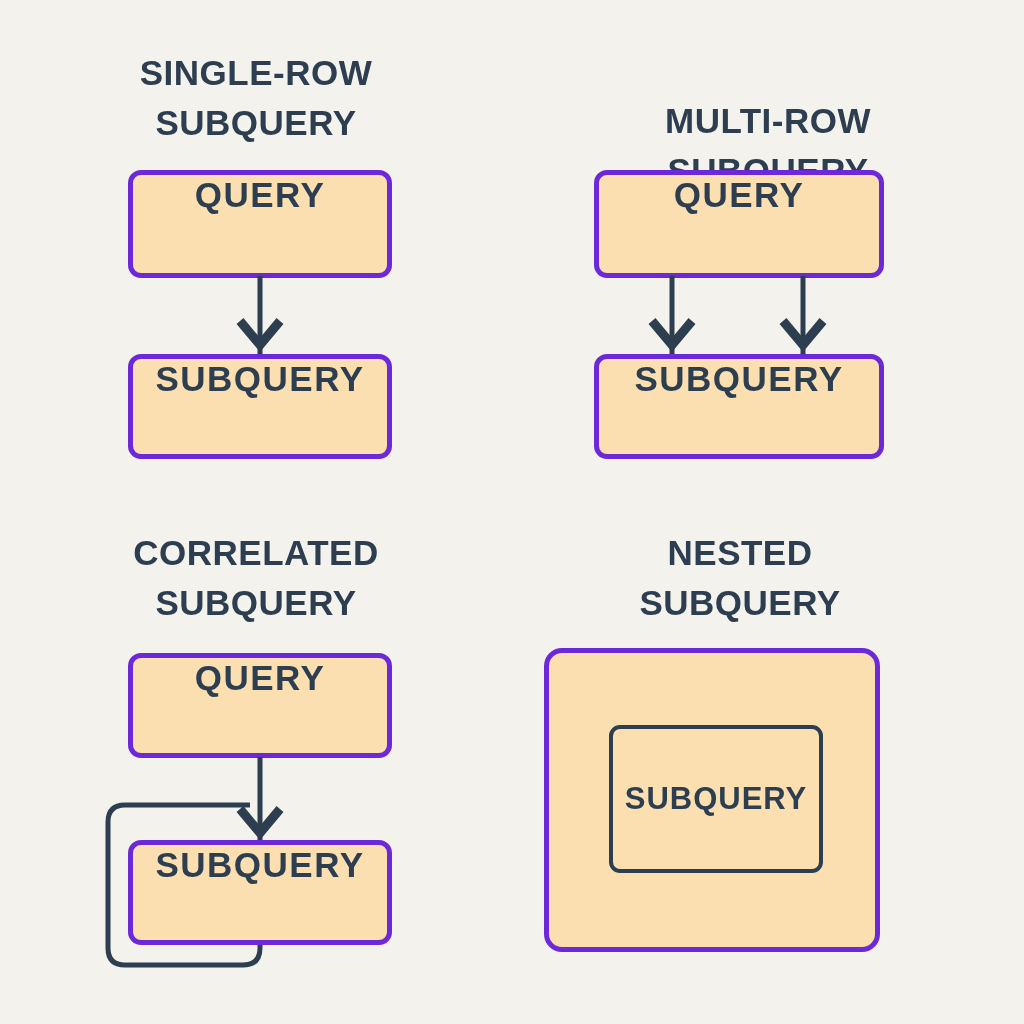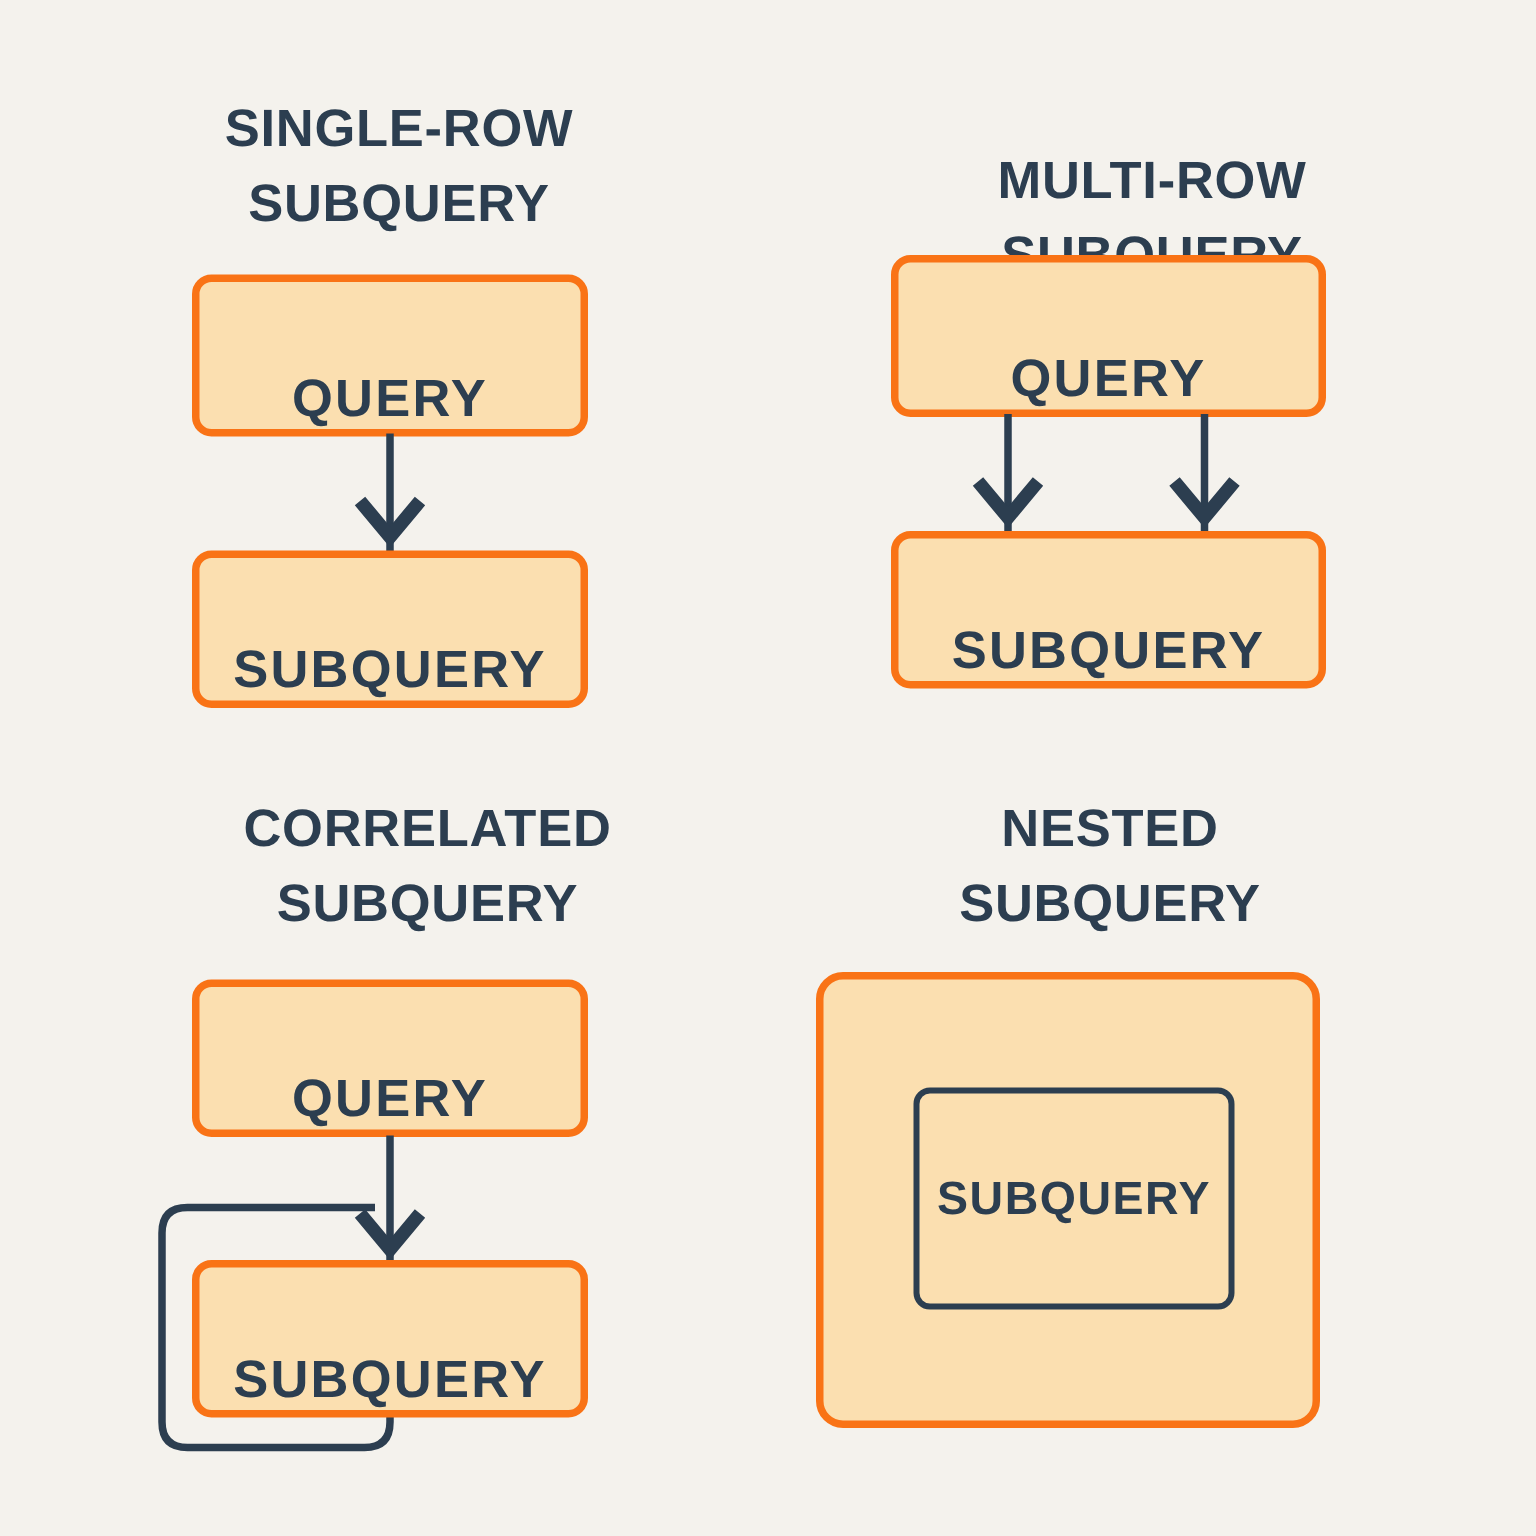--- a/index.html
+++ b/index.html
@@ -29,25 +29,25 @@
     font-weight: bold;
     font-size: 35px;
     line-height: 50px;
     letter-spacing: 0.5px;
     white-space: pre-line;
     text-transform: uppercase;
   }
   .node-box {
     position: absolute;
     background: #fbdfb0;
-    border: 5px solid #f97316;
+    border: 5px solid #6d28d9;
     border-radius: 13px;
     box-sizing: border-box;
     display: flex;
-    align-items: flex-end;
+    align-items: flex-start;
     justify-content: center;
   }
   .node-label {
     color: #2c3e50;
     font-weight: bold;
     font-size: 35px;
     letter-spacing: 1.5px;
     text-transform: uppercase;
   }
   .node-label.small {
@@ -89,21 +89,21 @@
     stroke-width: 5;
     stroke-linecap: butt;
     stroke-linejoin: round;
   }
 </style>
 </head>
 <body>
 
 <div id="diagram-root">
 
-  <div class="panel" style="left:0px; top:13px; width:512px; height:512px;padding-left:20px;">
+  <div class="panel" style="left:0px; top:0px; width:512px; height:512px;">
 
     <div class="panel-title" style="left:0px; top:48px;">Single-Row
 Subquery</div>
 
     <div class="node-box" style="left:128px; top:170px; width:264px; height:108px;">
       <span class="node-label">Query</span>
     </div>
 
     <svg class="edge-svg" style="left:0px; top:0px;" width="512" height="512">
       <path class="edge-path" d="M 260,276 L 260,356"></path>
@@ -131,21 +131,21 @@
       <path class="edge-head" d="M 271,321 L 291,345 L 311,321"></path>
     </svg>
 
     <div class="node-box" style="left:82px; top:354px; width:290px; height:105px;">
       <span class="node-label">Subquery</span>
     </div>
   </div>
 
   <div class="panel" style="left:0px; top:512px; width:512px; height:512px;">
 
-    <div class="panel-title" style="left:0px; top:16px;margin-left:29px;">Correlated
+    <div class="panel-title" style="left:0px; top:16px;">Correlated
 Subquery</div>
 
     <div class="node-box" style="left:128px; top:141px; width:264px; height:105px;">
       <span class="node-label">Query</span>
     </div>
 
     <svg class="edge-svg" style="left:0px; top:0px;" width="512" height="512">
       <path class="edge-path" d="M 260,245 L 260,331"></path>
       <path class="edge-head" d="M 240,297 L 260,321 L 280,297"></path>
     </svg>

